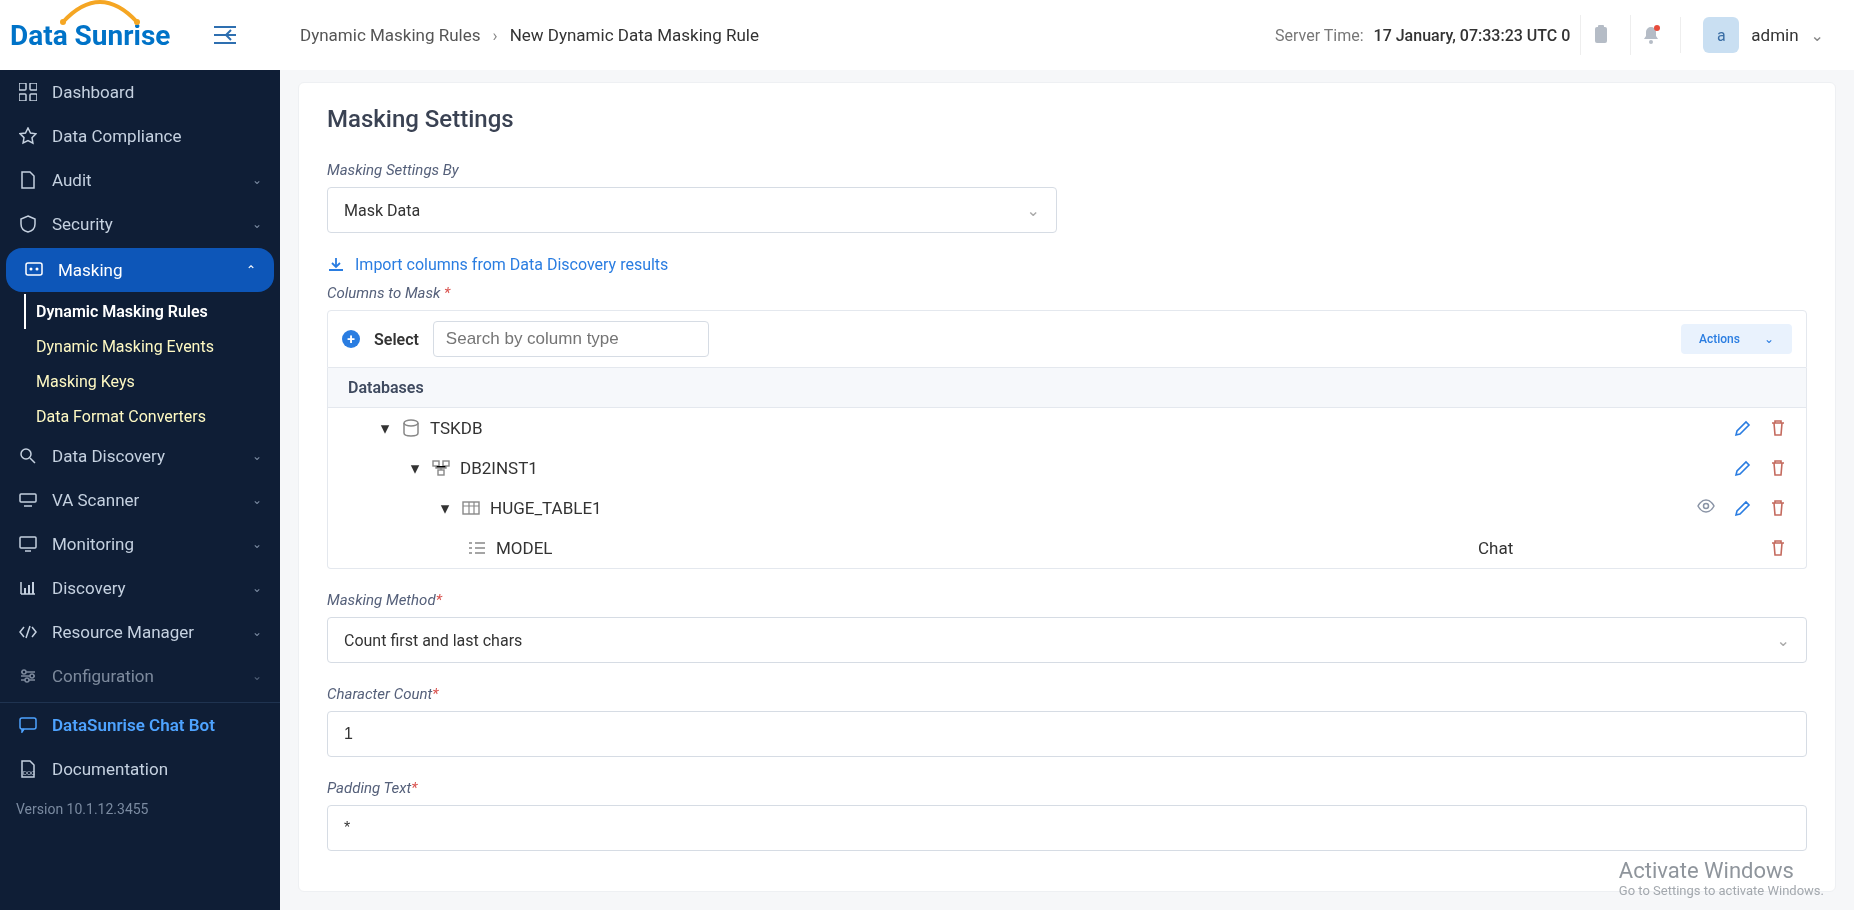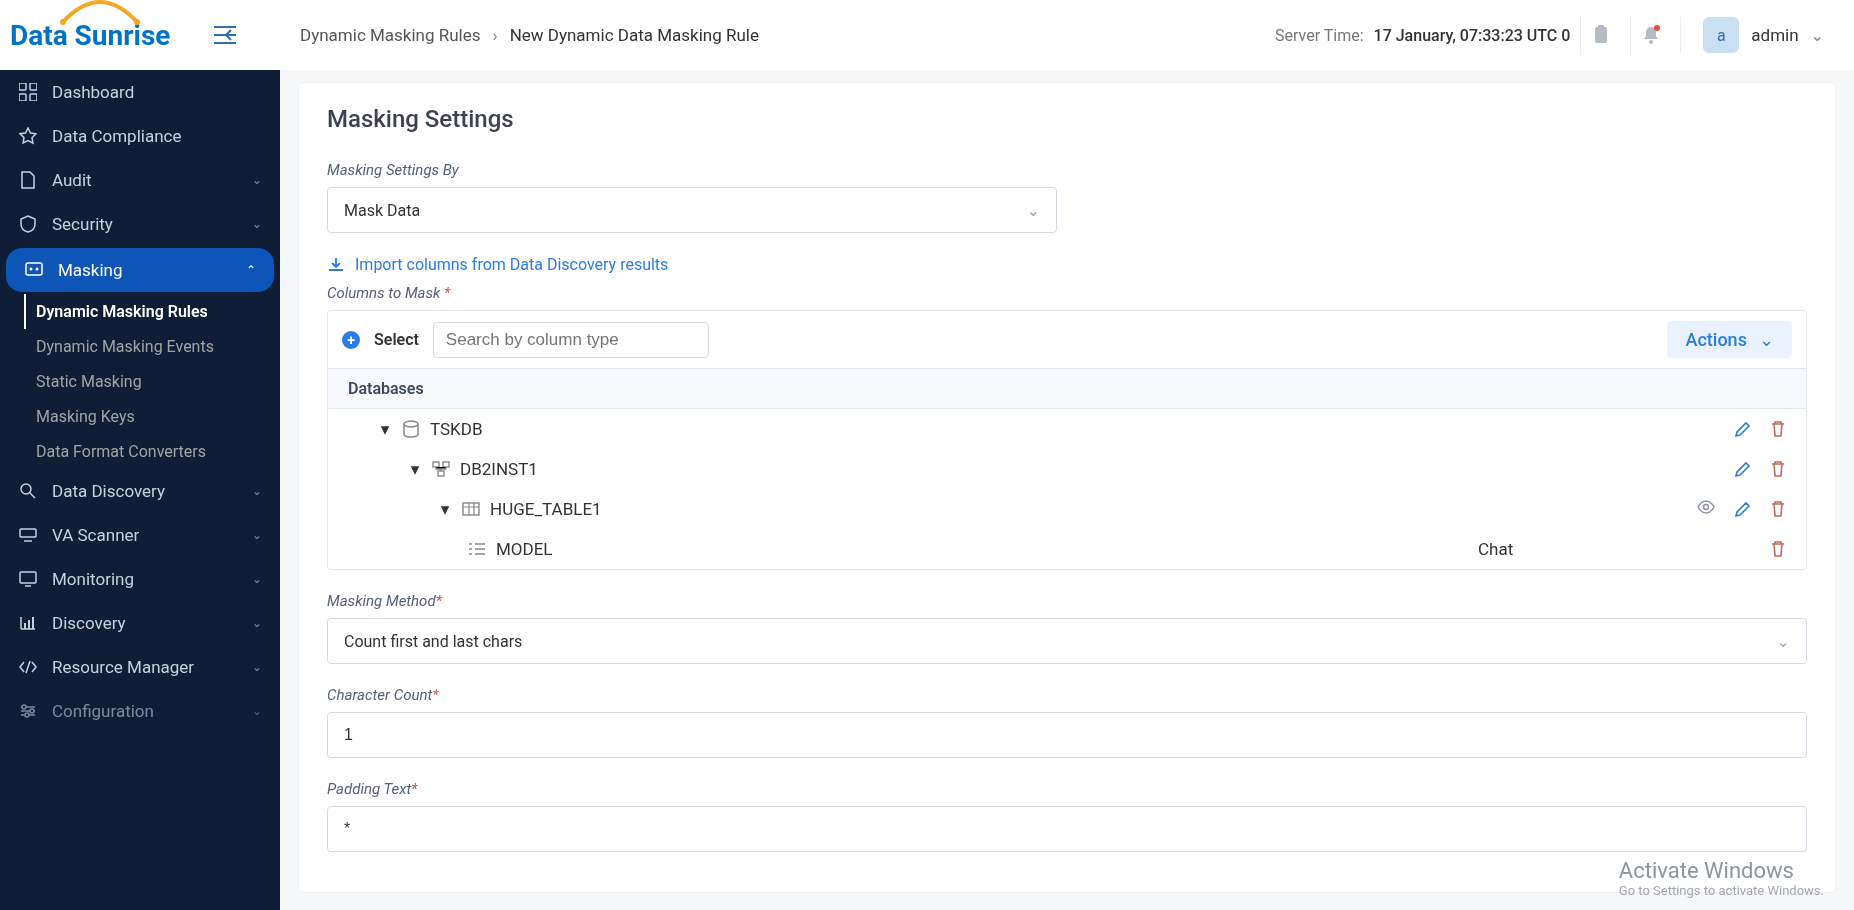--- a/index.html
+++ b/index.html
@@ -25,21 +25,21 @@
   .user-name { color:#333; font-size:17px; }
   .chev-down { color:#888; }
 
   .sidebar { position:absolute; left:0; top:70px; bottom:0; width:280px; background:#0f1e36; color:#c5d1e0; overflow:hidden; }
   .side-item { display:flex; align-items:center; gap:14px; padding:12px 18px; font-size:17px; cursor:pointer; position:relative; }
   .side-item.active { background:#0d56b8; color:#fff; border-radius:16px; margin:2px 6px; }
   .side-item .chev { margin-left:auto; font-size:12px; color:#7a8aa0; }
   .side-item.active .chev { color:#fff; }
   .side-icon { width:20px; height:20px; display:flex; align-items:center; justify-content:center; }
   .side-sub { padding-left:36px; }
-  .side-sub .sub-item { display:block; padding:8px 0 8px 0; font-size:16px; color:#a3a3a3; cursor:pointer; }
+  .side-sub .sub-item { display:block; padding:8px 0 8px 0; font-size:16px; color:#fef9c3; cursor:pointer; }
   .side-sub .sub-item.active { color:#fff; font-weight:600; border-left:2px solid #fff; padding-left:10px; margin-left:-12px;}
   .side-bottom { border-top:1px solid #1f3350; margin-top:4px; }
   .side-version { padding: 10px 16px; color:#7a8aa0; font-size:14px; }
   .chat-item { color:#4ea3ff; font-weight:600; }
   .side-item.chat-item { color:#4ea3ff; }
 
   .main { position:absolute; left:280px; top:70px; right:0; bottom:0; background:#f6f7f9; overflow:auto; }
   .card { margin:12px 18px 0 18px; background:#fff; border-radius:6px; padding: 22px 28px 40px 28px; border:1px solid #eef0f3; }
   .section-title { font-size:24px; color:#3a4253; font-weight:500; margin-bottom:28px; }
   .field-label { font-size:15px; color:#55607a; margin-bottom:8px;font-style:italic; }
@@ -47,21 +47,21 @@
   .select-box { width: 730px; height: 46px; border:1px solid #d6dce4; border-radius:4px; display:flex; align-items:center; padding:0 16px; justify-content:space-between; color:#333; font-size:16px; background:#fff; }
   .select-box-wide { width: 100%; }
   .input-box { width: 100%; height:46px; border:1px solid #d6dce4; border-radius:4px; padding:0 16px; font-size:16px; color:#333; background:#fff; }
   .link-row { display:flex; align-items:center; gap:10px; color:#2a7de1; font-size:16px; margin:22px 0 10px 0; cursor:pointer;}
   .link-row .icon { color:#2a7de1; }
 
   .toolbar-row { display:flex; align-items:center; gap:14px; padding:10px 14px; border:1px solid #e4e8ee; border-top-left-radius:4px; border-top-right-radius:4px; background:#fff;}
   .plus-badge { width:18px;height:18px;border-radius:50%;background:#2a7de1;color:#fff;display:flex;align-items:center;justify-content:center;font-size:14px;font-weight:bold;}
   .select-label { color:#333; font-weight:600; font-size:16px; }
   .search-col-input { height:36px; border:1px solid #d6dce4; border-radius:4px; padding:0 12px; font-size:17px; width:276px; color:#000000; }
-  .actions-chip { margin-left:auto; background:#e9f2fd; color:#2a7de1; padding:8px 18px; border-radius:4px; display:flex; align-items:center; gap:12px; font-size:18px; font-weight:500; cursor:pointer;}
+  .actions-chip { margin-left:auto; background:#e9f2fd; color:#2a7de1; padding:8px 18px; border-radius:4px; display:flex; align-items:center; gap:24px; font-size:12px; font-weight:500; cursor:pointer;}
   .db-header { background:#f6f8fb; border:1px solid #e4e8ee; border-top:none; padding:10px 20px; font-size:16px; color:#3f4a5f; font-weight:600;}
   .tree-wrap { border:1px solid #e4e8ee; border-top:none; border-bottom-left-radius:4px; border-bottom-right-radius:4px; background:#fff; }
 
   .tree-row { display:flex; align-items:center; padding:10px 20px; font-size:17px; color:#333; }
   .tree-row .toggle { width:14px; text-align:center; color:#333; margin-right:10px; cursor:pointer;}
   .tree-row .ticon { margin-right:10px; color:#888; }
   .tree-row .name { flex:0 0 auto; }
   .tree-actions { margin-left:auto; display:flex; gap:18px; }
   .act-edit { color:#2a7de1; cursor:pointer;}
   .act-eye { color:#8a94a6; cursor:pointer;}
@@ -177,21 +177,20 @@
           <circle cx="6" cy="7" r="1.5" fill="#fff"></circle>
           <circle cx="12" cy="7" r="1.5" fill="#fff"></circle>
         </svg>
       </span>
     <span>Masking</span>
     <span class="chev">⌃</span>
   </div>
   <div class="side-sub">
     <span class="sub-item active">Dynamic Masking Rules</span>
     <span class="sub-item">Dynamic Masking Events</span>
-    <span class="sub-item">Static Masking</span>
     <span class="sub-item">Masking Keys</span>
     <span class="sub-item">Data Format Converters</span>
   </div>
   <div class="side-item">
     <span class="side-icon">
         <svg width="18" height="18" viewBox="0 0 18 18">
           <circle cx="7" cy="7" r="5" fill="none" stroke="#c5d1e0" stroke-width="1.5"></circle>
           <path d="M11 11l5 5" stroke="#c5d1e0" stroke-width="1.5"></path>
         </svg>
       </span>
@@ -245,20 +244,41 @@
           <path d="M2 3h14M2 7h14M2 11h14" stroke="#c5d1e0" stroke-width="1.5"></path>
           <circle cx="5" cy="3" r="2" fill="#0f1e36" stroke="#c5d1e0" stroke-width="1.5"></circle>
           <circle cx="13" cy="7" r="2" fill="#0f1e36" stroke="#c5d1e0" stroke-width="1.5"></circle>
           <circle cx="8" cy="11" r="2" fill="#0f1e36" stroke="#c5d1e0" stroke-width="1.5"></circle>
         </svg>
       </span>
     <span>Configuration</span>
     <span class="chev">⌄</span>
   </div>
 
+  <div class="side-bottom">
+    <div class="side-item chat-item">
+      <span class="side-icon">
+          <svg width="18" height="16" viewBox="0 0 18 16">
+            <rect x="1" y="1" width="16" height="11" rx="2" fill="none" stroke="#4ea3ff" stroke-width="1.5"></rect>
+            <path d="M5 12l-2 3v-3" fill="none" stroke="#4ea3ff" stroke-width="1.5"></path>
+          </svg>
+        </span>
+      <span>DataSunrise Chat Bot</span>
+    </div>
+    <div class="side-item">
+      <span class="side-icon">
+          <svg width="16" height="18" viewBox="0 0 16 18">
+            <path d="M2 1h8l4 4v12H2z" fill="none" stroke="#c5d1e0" stroke-width="1.5"></path>
+            <text x="3" y="15" font-size="6" fill="#c5d1e0">DOC</text>
+          </svg>
+        </span>
+      <span>Documentation</span>
+    </div>
+    <div class="side-version">Version 10.1.12.3455</div>
+  </div>
 </div>
 
 <div class="main">
   <div class="card">
     <div class="section-title">Masking Settings</div>
 
     <div class="field-label">Masking Settings By</div>
     <div class="select-box">
       <span>Mask Data</span>
       <span style="color:#aaa">⌄</span>

